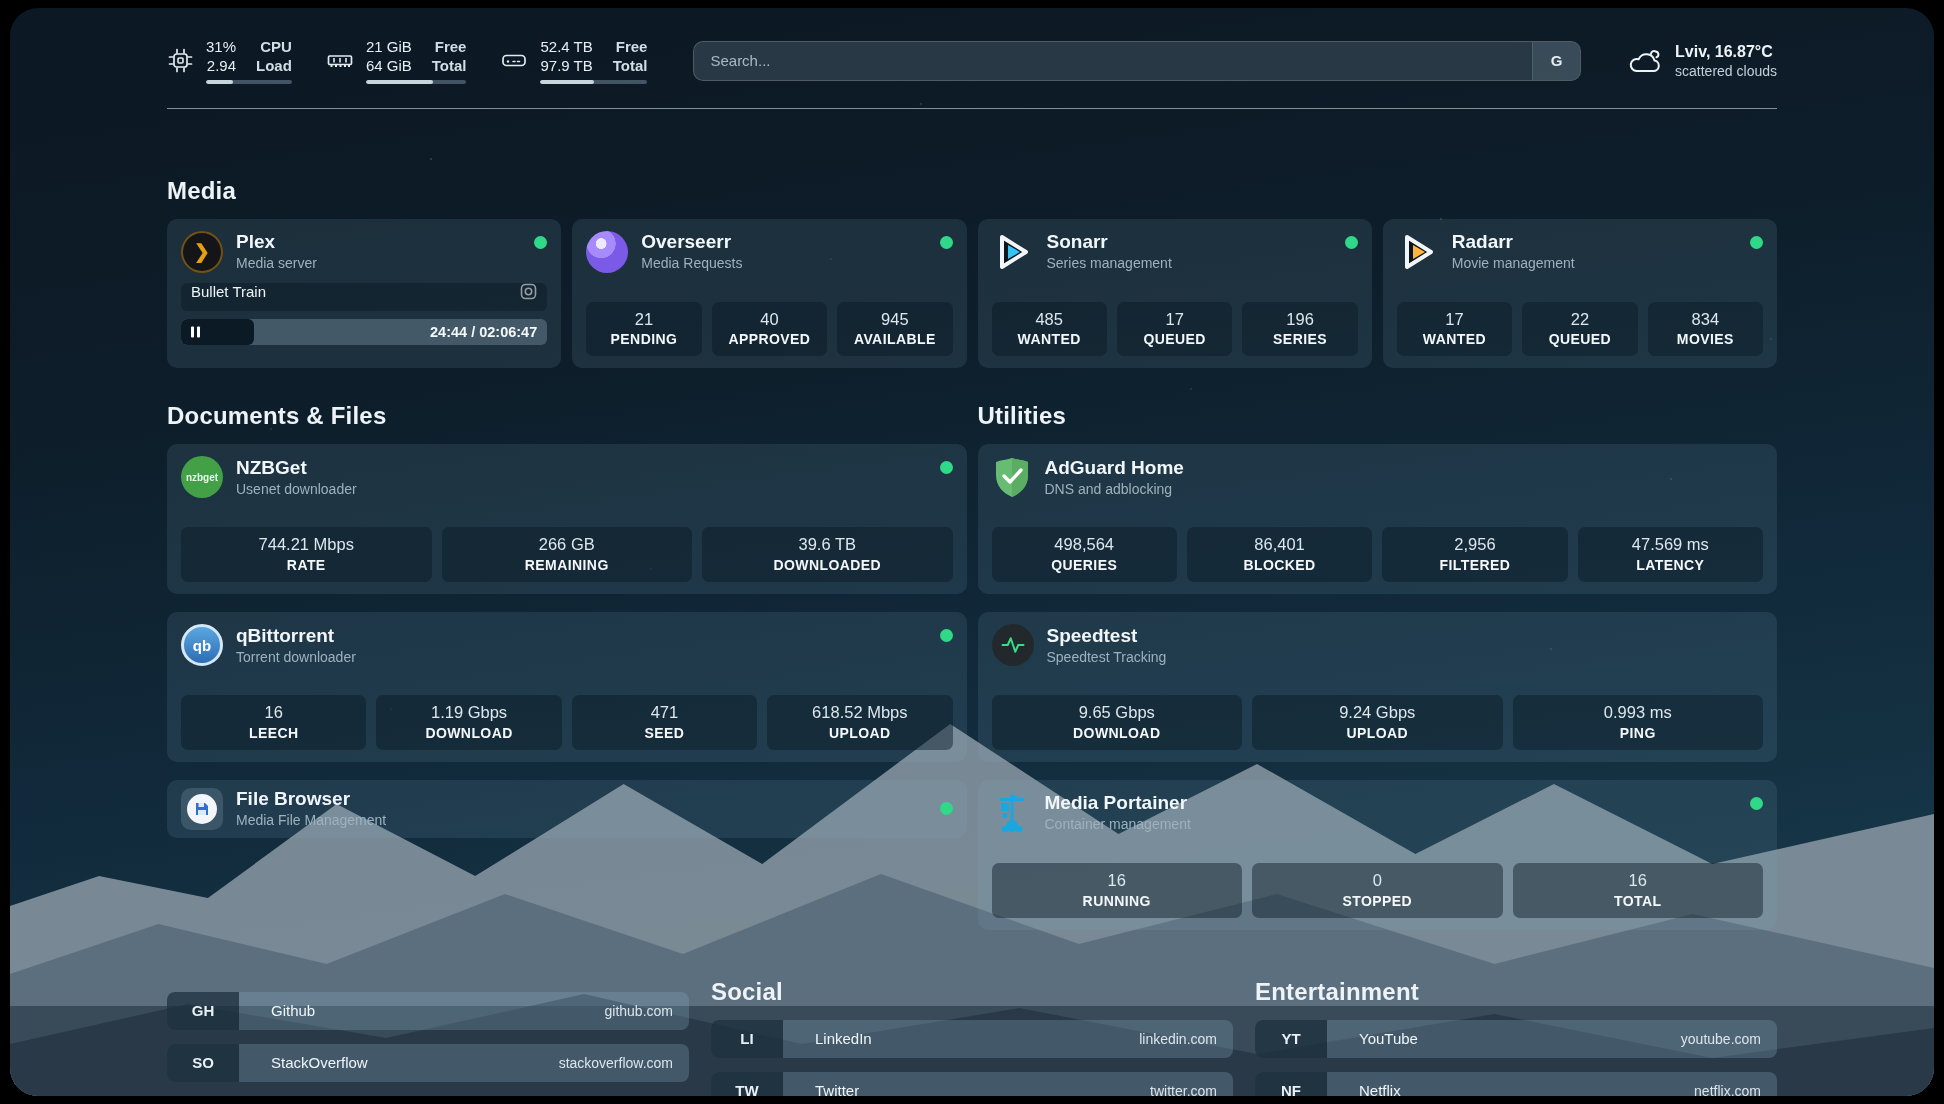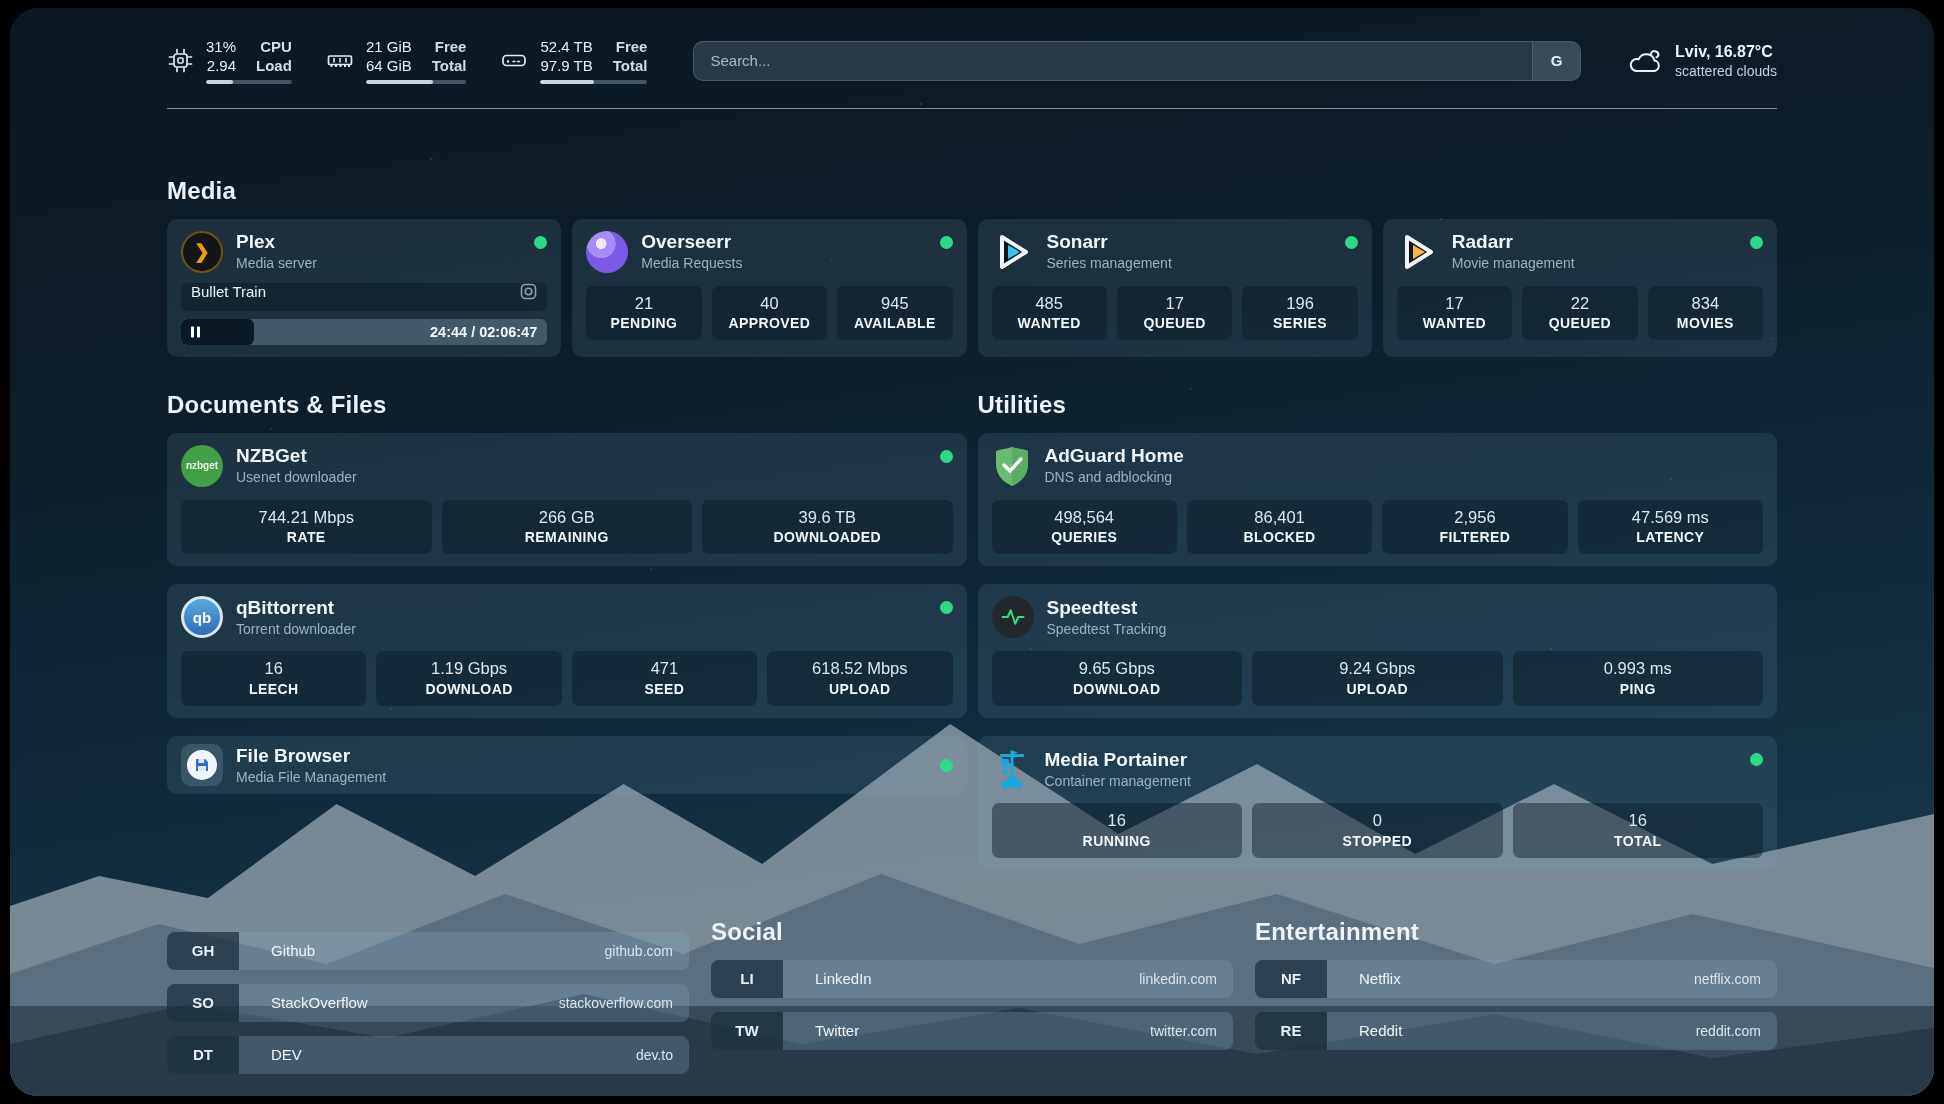--- a/index.html
+++ b/index.html
@@ -49,21 +49,21 @@
   .colstack{display:flex;flex-direction:column;gap:18px;}
   .colstack .sec-title{margin-bottom:-4px;}
 
   .card{background:rgba(124,168,188,.14);border-radius:10px;padding:12px 14px;cursor:pointer;}
   .card-head{display:flex;align-items:center;gap:13px;}
   .card-titles{display:flex;flex-direction:column;gap:2px;min-width:0;}
   .card-name{font-size:19px;font-weight:600;color:#f1f6f9;line-height:1.1;}
   .card-sub{font-size:14px;color:#9db2be;line-height:1.15;}
   .dot{width:13px;height:13px;border-radius:50%;background:#2fd987;margin-left:auto;flex:none;align-self:flex-start;margin-top:5px;}
   .dot.center{align-self:center;margin-top:0;}
-  .statrow{display:flex;gap:10px;margin-top:13px;}
+  .statrow{display:flex;gap:10px;margin-top:29px;}
   .sbox{flex:1;background:rgba(9,24,35,.45);border-radius:7px;padding:7px 6px 8px;text-align:center;}
   .sval{font-size:16.5px;color:#dde7ed;line-height:1.25;}
   .slab{font-size:14px;font-weight:700;color:#f4f8fb;letter-spacing:.03em;line-height:1.3;margin-top:1px;}
 
   
   .media-row{margin-top:10px;height:28px;border-radius:6px;background:rgba(9,24,35,.42);
     display:flex;align-items:flex-start;padding:0 10px;gap:8px;}
   .media-name{font-size:15px;color:#eef4f7;flex:1;white-space:nowrap;overflow:hidden;}
   .p-track{margin-top:8px;position:relative;height:26px;border-radius:6px;background:rgba(151,177,192,.32);overflow:hidden;}
   .p-fill{position:absolute;left:0;top:0;bottom:0;background:#0c1a26;border-radius:6px;}
@@ -542,20 +542,25 @@
           <span class="bm-name">Twitter</span>
           <span class="bm-url">twitter.com</span>
         </div>
       </div>
     </div>
 
     <div class="bm-col">
       <div class="sec-title">Entertainment</div>
       <div class="bm-rows">
         <div class="bm-row">
+          <span class="bm-abbr">YT</span>
+          <span class="bm-name">YouTube</span>
+          <span class="bm-url">youtube.com</span>
+        </div>
+        <div class="bm-row">
           <span class="bm-abbr">NF</span>
           <span class="bm-name">Netflix</span>
           <span class="bm-url">netflix.com</span>
         </div>
         <div class="bm-row">
           <span class="bm-abbr">RE</span>
           <span class="bm-name">Reddit</span>
           <span class="bm-url">reddit.com</span>
         </div>
       </div>

